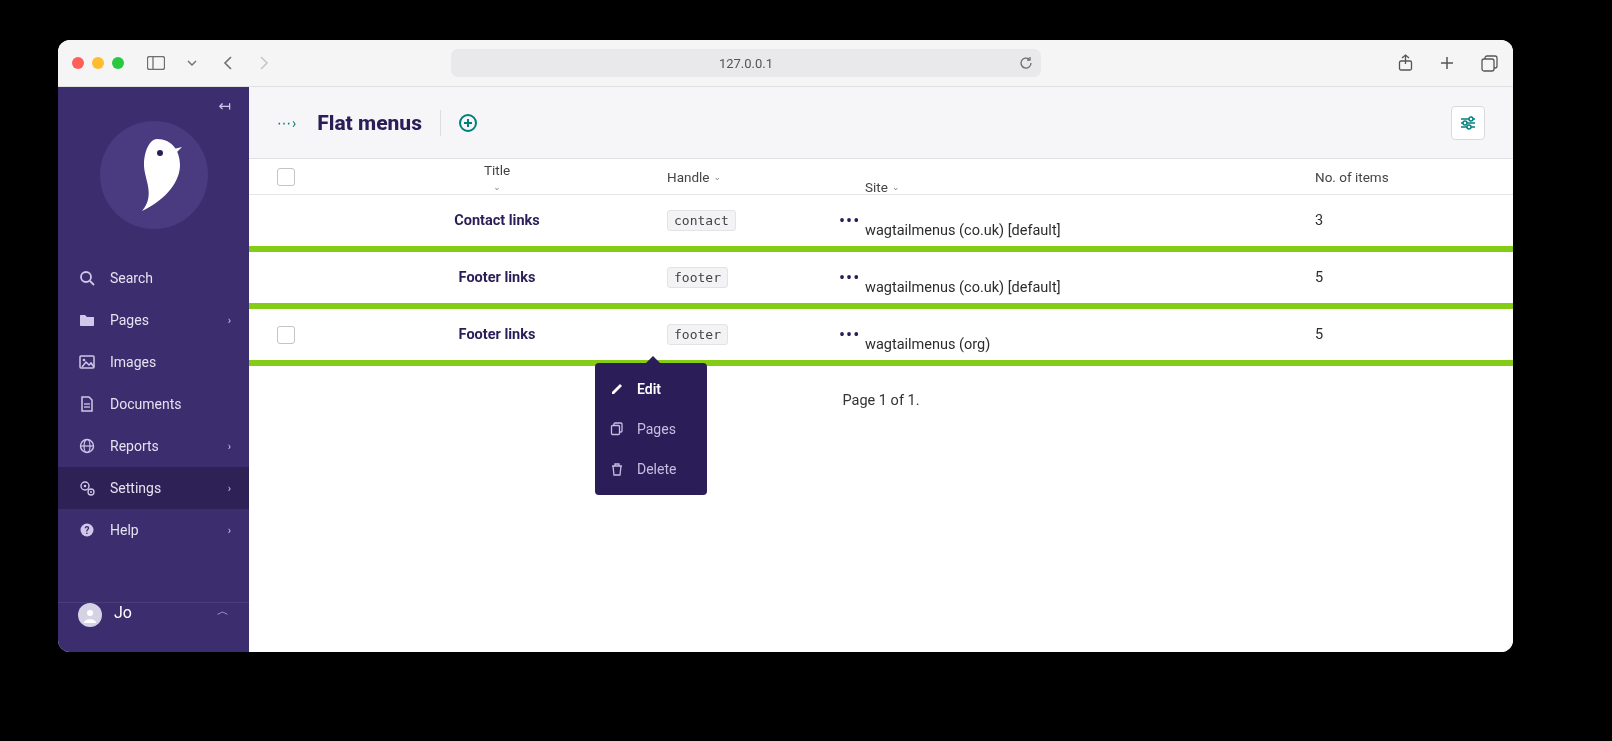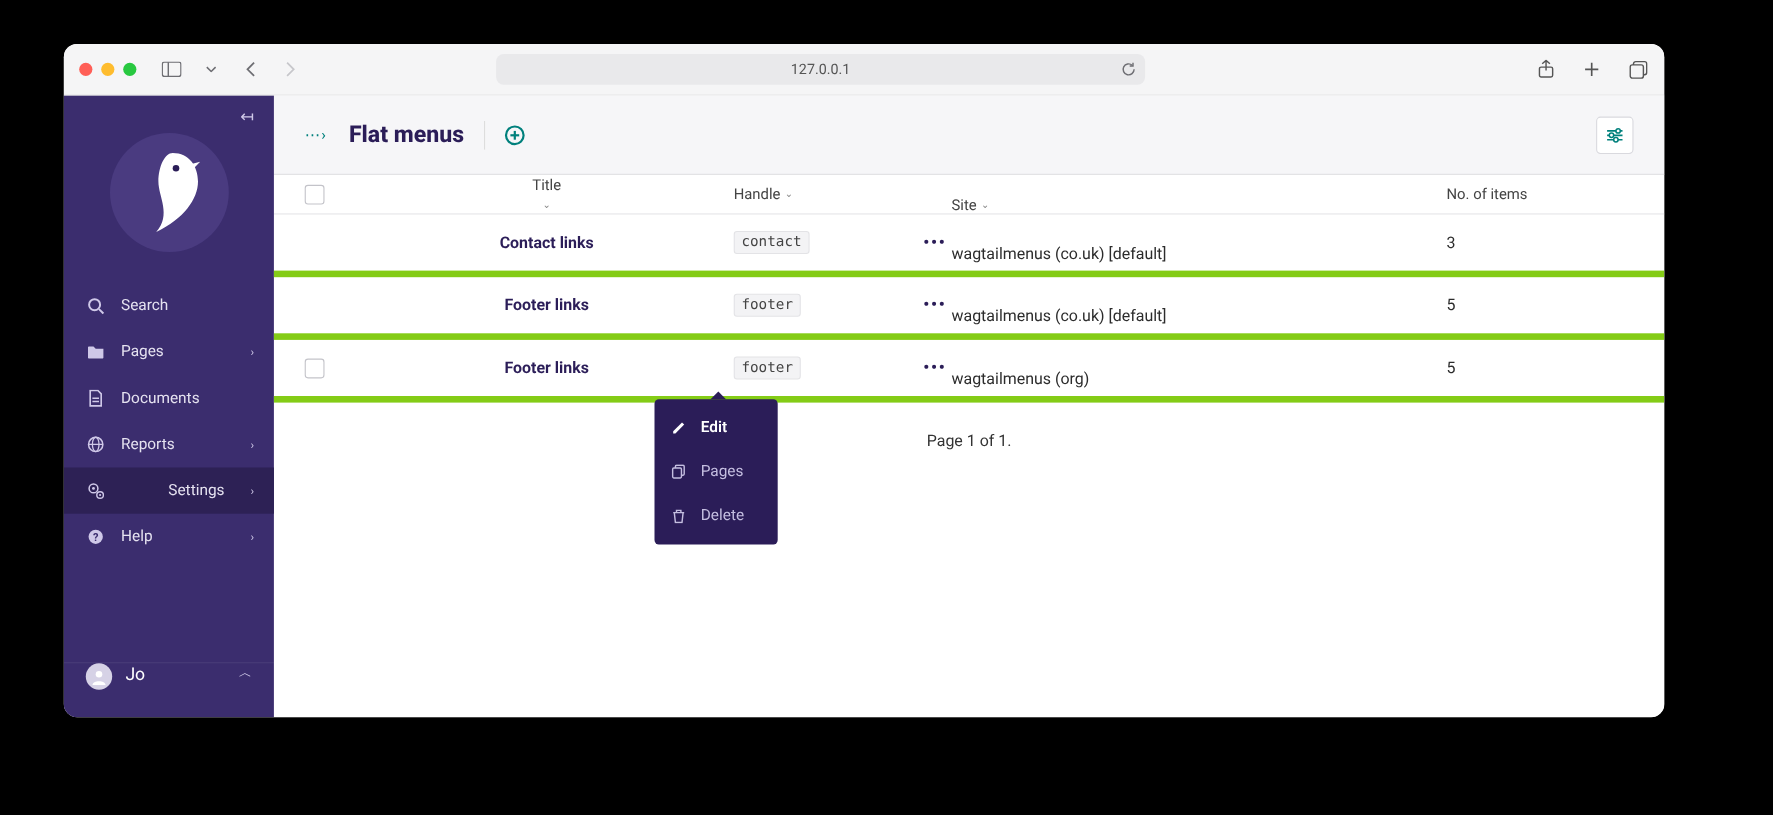--- a/index.html
+++ b/index.html
@@ -17,21 +17,21 @@
 .urlbar .reload { position: absolute; right: 8px; color: #6e6e73; }
 .tb-right { display: flex; gap: 22px; margin-left: auto; color: #555; }
 .body { flex: 1; display: flex; min-height: 0; }
 .sidebar { width: 191px; background: #3b2d6e; color: #fff; display: flex; flex-direction: column; position: relative; }
 .collapse-toggle { align-self: flex-end; margin: 10px 18px 0 0; color: #cfc8e8; cursor: pointer; font-size: 15px; }
 .logo-wrap { display: flex; justify-content: center; margin: 6px 0 28px 0; }
 .logo { width: 108px; height: 108px; border-radius: 50%; background: #4a3b80; position: relative; }
 .logo svg { position: absolute; top: 12px; left: 22px; }
 .nav { display: flex; flex-direction: column; }
 .nav-item { display: flex; align-items: center; height: 42px; padding: 0 20px; color: #e5e2f0; font-size: 14px; cursor: pointer; position: relative; }
-.nav-item.active { background: #2d2155; gap: 43px; }
+.nav-item.active { background: #2d2155; }
 .nav-item .ni-icon { width: 18px; display: flex; justify-content: center; margin-right: 14px; color: #cfc8e8; }
 .nav-item .ni-chevron { position: absolute; right: 18px; color: #cfc8e8; font-size: 11px; }
 .account { position: absolute; bottom: 0; left: 0; right: 0; border-top: 1px solid rgba(255,255,255,0.08); height: 50px; display: flex; padding: 0 20px; cursor: pointer; }
 .avatar { width: 24px; height: 24px; border-radius: 50%; background: #d6d2e6; margin-right: 12px; display: flex; align-items: center; justify-content: center; }
 .account .ni-chevron { margin-left: auto; color: #cfc8e8; font-size: 12px; }
 .main { flex: 1; background: #fff; display: flex; flex-direction: column; min-width: 0; }
 .header { height: 72px; background: #f6f6f8; border-bottom: 1px solid #e1e1e3; display: flex; align-items: center; padding: 0 28px; }
 .header .breadcrumb-dots { color: #00807c; font-size: 14px; margin-right: 20px; cursor: pointer; letter-spacing: 1px; }
 .header h1 { color: #2b1d58; font-size: 21px; font-weight: 800; }
 .header .divider { width: 1px; height: 26px; background: #ddd; margin: 0 18px; }
@@ -152,20 +152,30 @@
           <span class="ni-icon">
               <svg width="16" height="14" viewBox="0 0 16 14">
                 <path d="M1 3 L1 12 C1 12.6 1.4 13 2 13 L14 13 C14.6 13 15 12.6 15 12 L15 4 L8 4 L6 2 L2 2 C1.4 2 1 2.4 1 3 Z" fill="#cfc8e8"></path>
               </svg>
             </span>
           <span>Pages</span>
           <span class="ni-chevron">›</span>
         </div>
         <div class="nav-item">
           <span class="ni-icon">
+              <svg width="16" height="14" viewBox="0 0 16 14">
+                <rect x="1" y="1" width="14" height="12" rx="1" fill="none" stroke="#cfc8e8" stroke-width="1.5"></rect>
+                <circle cx="5" cy="5" r="1.3" fill="#cfc8e8"></circle>
+                <path d="M3 12 L7 7 L10 10 L12 8 L15 12" fill="none" stroke="#cfc8e8" stroke-width="1.5"></path>
+              </svg>
+            </span>
+          <span>Images</span>
+        </div>
+        <div class="nav-item">
+          <span class="ni-icon">
               <svg width="14" height="16" viewBox="0 0 14 16">
                 <path d="M2 1 L9 1 L12 4 L12 15 L2 15 Z" fill="none" stroke="#cfc8e8" stroke-width="1.5"></path>
                 <line x1="4" y1="8" x2="10" y2="8" stroke="#cfc8e8" stroke-width="1.3"></line>
                 <line x1="4" y1="11" x2="10" y2="11" stroke="#cfc8e8" stroke-width="1.3"></line>
               </svg>
             </span>
           <span>Documents</span>
         </div>
         <div class="nav-item">
           <span class="ni-icon">

